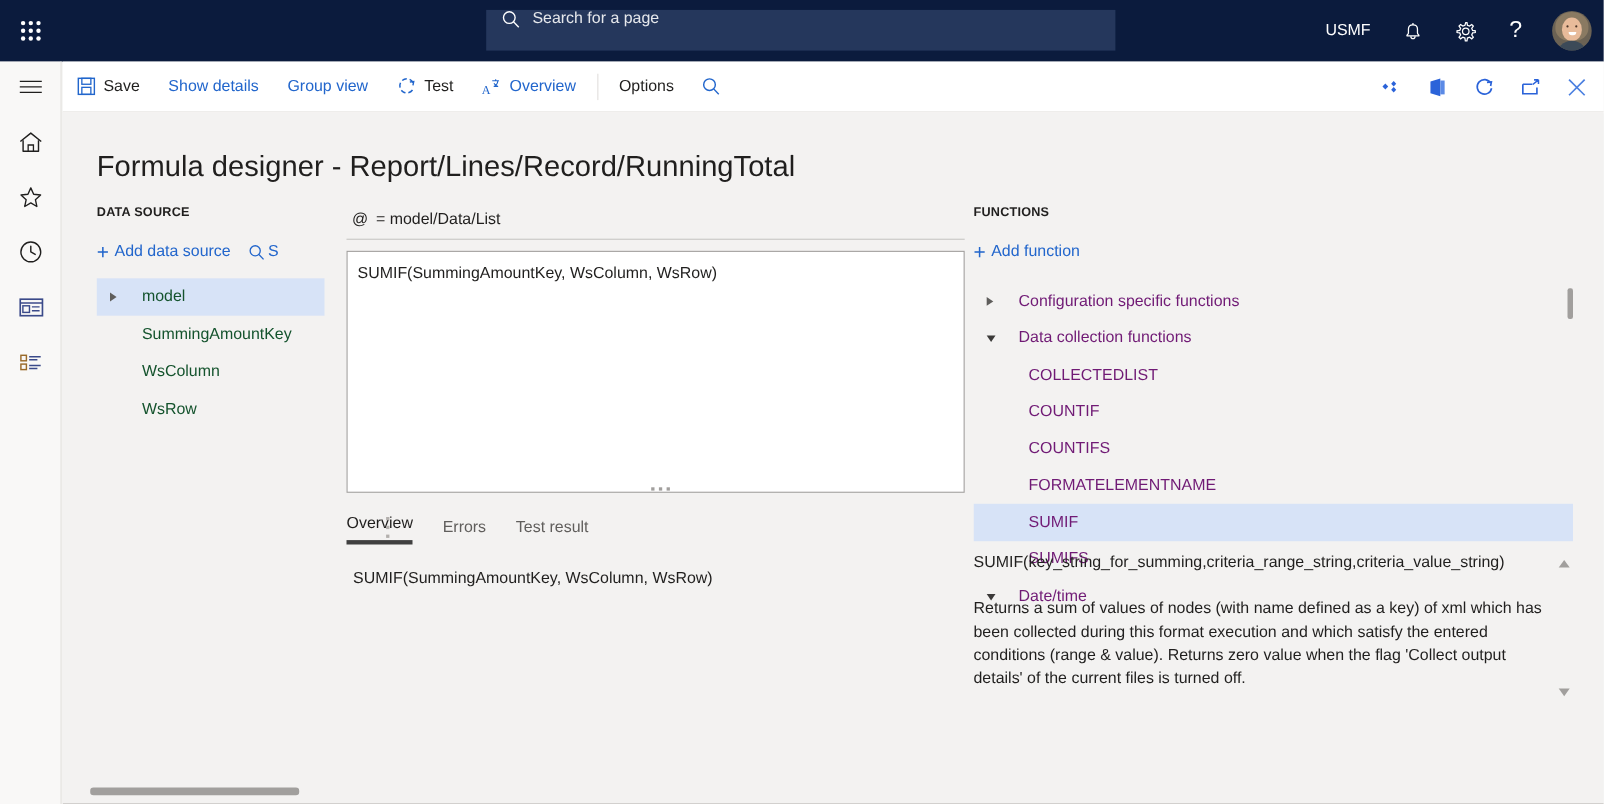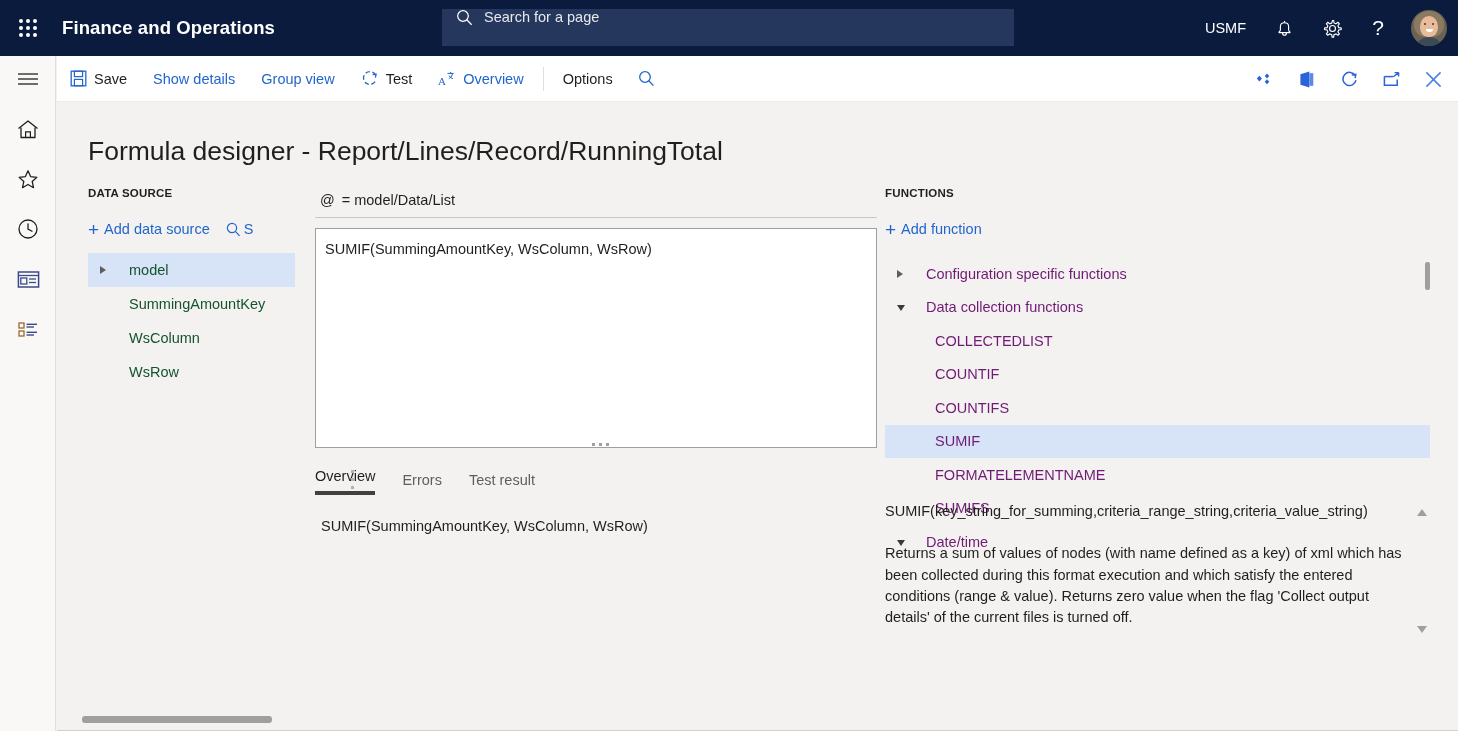--- a/index.html
+++ b/index.html
@@ -338,21 +338,20 @@
           <i></i>
           <i></i>
           <i></i>
           <i></i>
           <i></i>
           <i></i>
           <i></i>
           <i></i>
       </div>
     </div>
-    <div class="app-title">Finance and Operations</div>
 
     <div class="searchbox">
       <svg width="17" height="17" viewBox="0 0 17 17">
         <circle cx="7" cy="7" r="5.3" fill="none" stroke="#ffffff" stroke-width="1.25"></circle>
         <line x1="10.8" y1="10.8" x2="15.6" y2="15.8" stroke="#ffffff" stroke-width="1.25"></line>
       </svg>
       <span class="ph">Search for a page</span>
     </div>
 
     <div class="top-right">
@@ -628,25 +627,25 @@
         </div>
         <div class="fnode leaf">
           <span>COLLECTEDLIST</span>
         </div>
         <div class="fnode leaf">
           <span>COUNTIF</span>
         </div>
         <div class="fnode leaf">
           <span>COUNTIFS</span>
         </div>
+        <div class="fnode leaf">
+          <span>FORMATELEMENTNAME</span>
+        </div>
         <div class="fnode leaf sel">
           <span>SUMIF</span>
-        </div>
-        <div class="fnode leaf">
-          <span>FORMATELEMENTNAME</span>
         </div>
         <div class="fnode leaf">
           <span>SUMIFS</span>
         </div>
         <div class="fnode group">
           <span class="tw">
               <i class="tri-d"></i>
             </span>
           <span>Date/time</span>
         </div>

